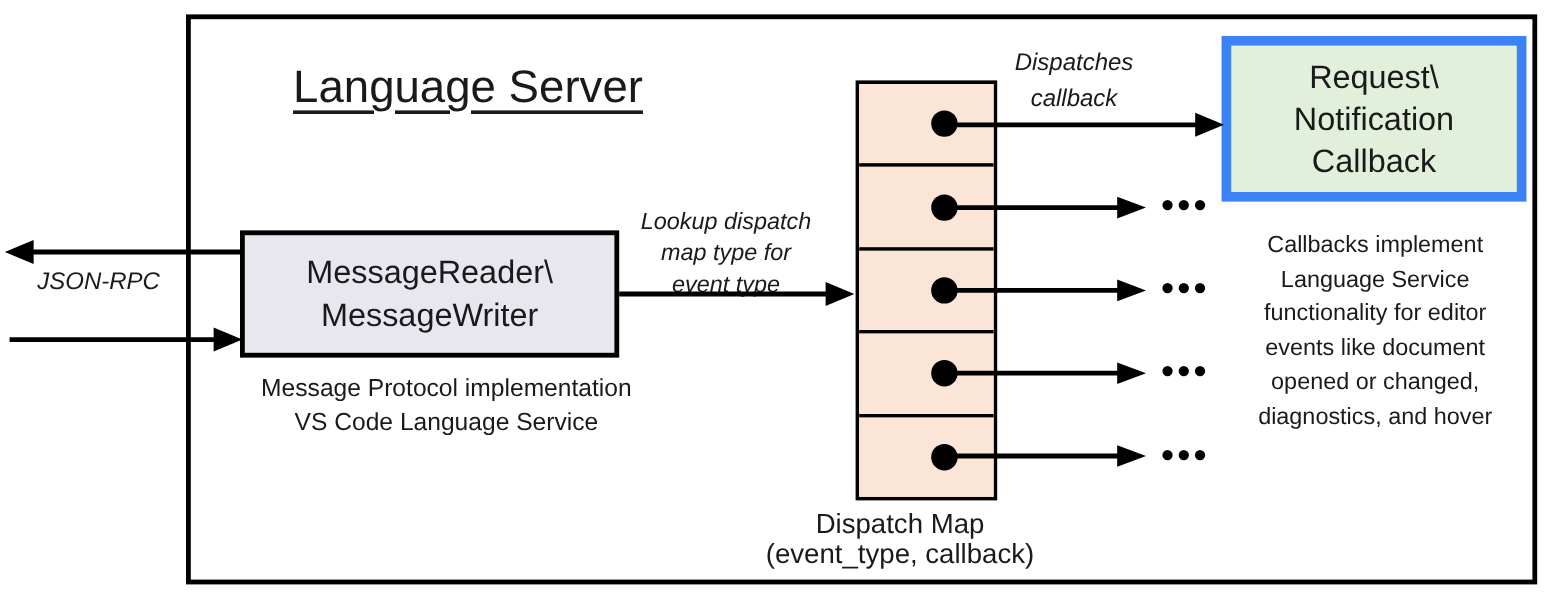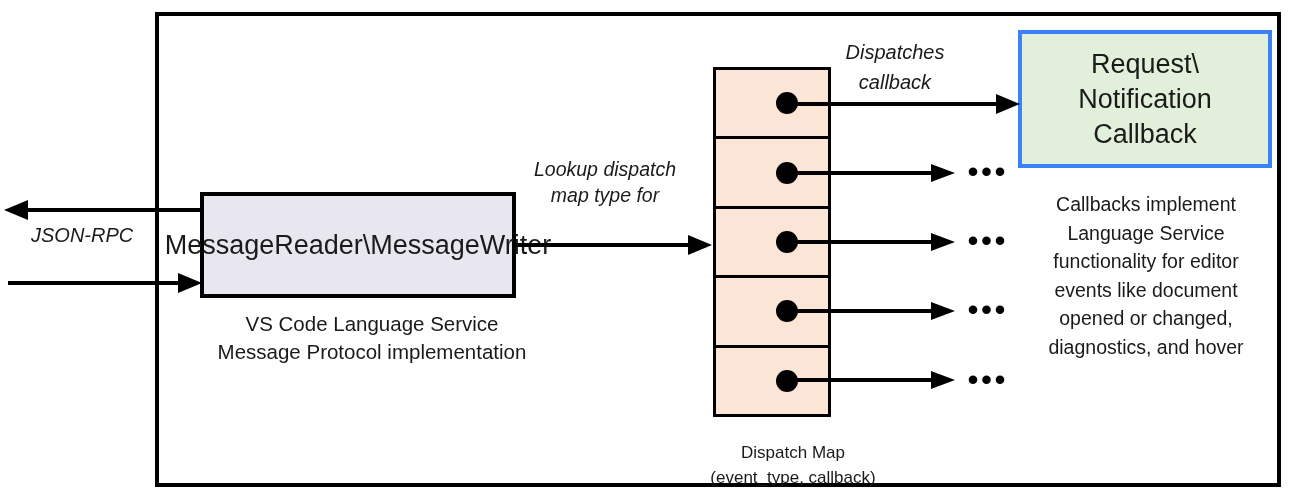--- a/index.html
+++ b/index.html
@@ -17,54 +17,54 @@
     font-size:38px;letter-spacing:0px;
     text-decoration:underline;text-decoration-thickness:3px;text-underline-offset:7px;
   }
   .io-label{
     position:absolute;left:31px;top:221px;width:150px;
     font-style:italic;font-size:20px;line-height:28px;
   }
   .msg-box{
     position:absolute;left:200px;top:192px;width:316px;height:106px;
     background:#e8e6ef;border:4px solid #000;
-    display:flex;flex-direction:row;justify-content:center;align-items:center;
+    display:flex;flex-direction:column;justify-content:center;align-items:center;
     font-size:27px;line-height:36px;text-align:center;
   }
   .msg-caption{
     position:absolute;left:192px;top:310px;width:360px;text-align:center;
     font-size:20.5px;line-height:28px;
   }
   .lookup-label{
-    position:absolute;left:520px;top:156px;width:170px;text-align:center;
+    position:absolute;left:520px;top:172px;width:170px;text-align:center;
     font-style:italic;font-size:19.5px;line-height:26px;
   }
   .dispatch-map{
     position:absolute;left:713px;top:67px;width:118px;height:350px;
     border:3px solid #000;display:flex;flex-direction:column;
   }
   .dispatch-cell{
     flex:1;background:#fbe5d6;position:relative;border-bottom:3px solid #000;
   }
   .dispatch-cell:last-child{border-bottom:none;}
   .dot{
     position:absolute;left:60px;top:50%;transform:translateY(-50%);
     width:22px;height:22px;border-radius:50%;background:#000;
   }
   .dmap-caption{
-    position:absolute;left:673px;top:424px;width:240px;text-align:center;
-    font-size:17px;line-height:25px;margin-top:16px;
+    position:absolute;left:630px;top:424px;width:240px;text-align:center;
+    font-size:23px;line-height:25px;
   }
   .dispatches-label{
     position:absolute;left:830px;top:37px;width:130px;text-align:center;
     font-style:italic;font-size:20px;line-height:30px;
   }
   .callback-box{
     position:absolute;left:1018px;top:30px;width:254px;height:138px;
-    background:#e2efda;border:4px solid #3b82f6;
+    background:#e2efda;border:8px solid #3b82f6;
     display:flex;flex-direction:column;justify-content:center;align-items:center;
     font-size:27px;line-height:35px;text-align:center;
   }
   .side-note{
     position:absolute;left:1021px;top:190px;width:250px;text-align:center;
     font-size:19.5px;line-height:28.5px;
   }
   .ellipsis{
     position:absolute;left:958px;width:60px;height:34px;line-height:30px;
     font-size:30px;letter-spacing:3px;text-align:center;font-weight:bold;color:#000;
@@ -74,38 +74,40 @@
   .arrow-layer line{stroke:#000;stroke-width:4;}
   .arrow-layer polygon{fill:#000;}
 </style>
 </head>
 <body>
 
 <div class="canvas">
 
   <div class="outer-box"></div>
 
+  <div class="title">Language Server</div>
 
   <div class="io-label">
     <div>JSON-RPC</div>
   </div>
 
   <div class="msg-box">
     <div>MessageReader\</div>
     <div>MessageWriter</div>
   </div>
 
   <div class="msg-caption">
+    <div>Message Protocol implementation</div>
     <div>VS Code Language Service</div>
-    <div>Message Protocol implementation</div>
   </div>
 
   <div class="lookup-label">
     <div>Lookup dispatch</div>
     <div>map type for</div>
+    <div>event type</div>
   </div>
 
   <div class="dispatch-map">
     <div class="dispatch-cell">
         <span class="dot"></span>
       </div>
     <div class="dispatch-cell">
         <span class="dot"></span>
       </div>
     <div class="dispatch-cell">

